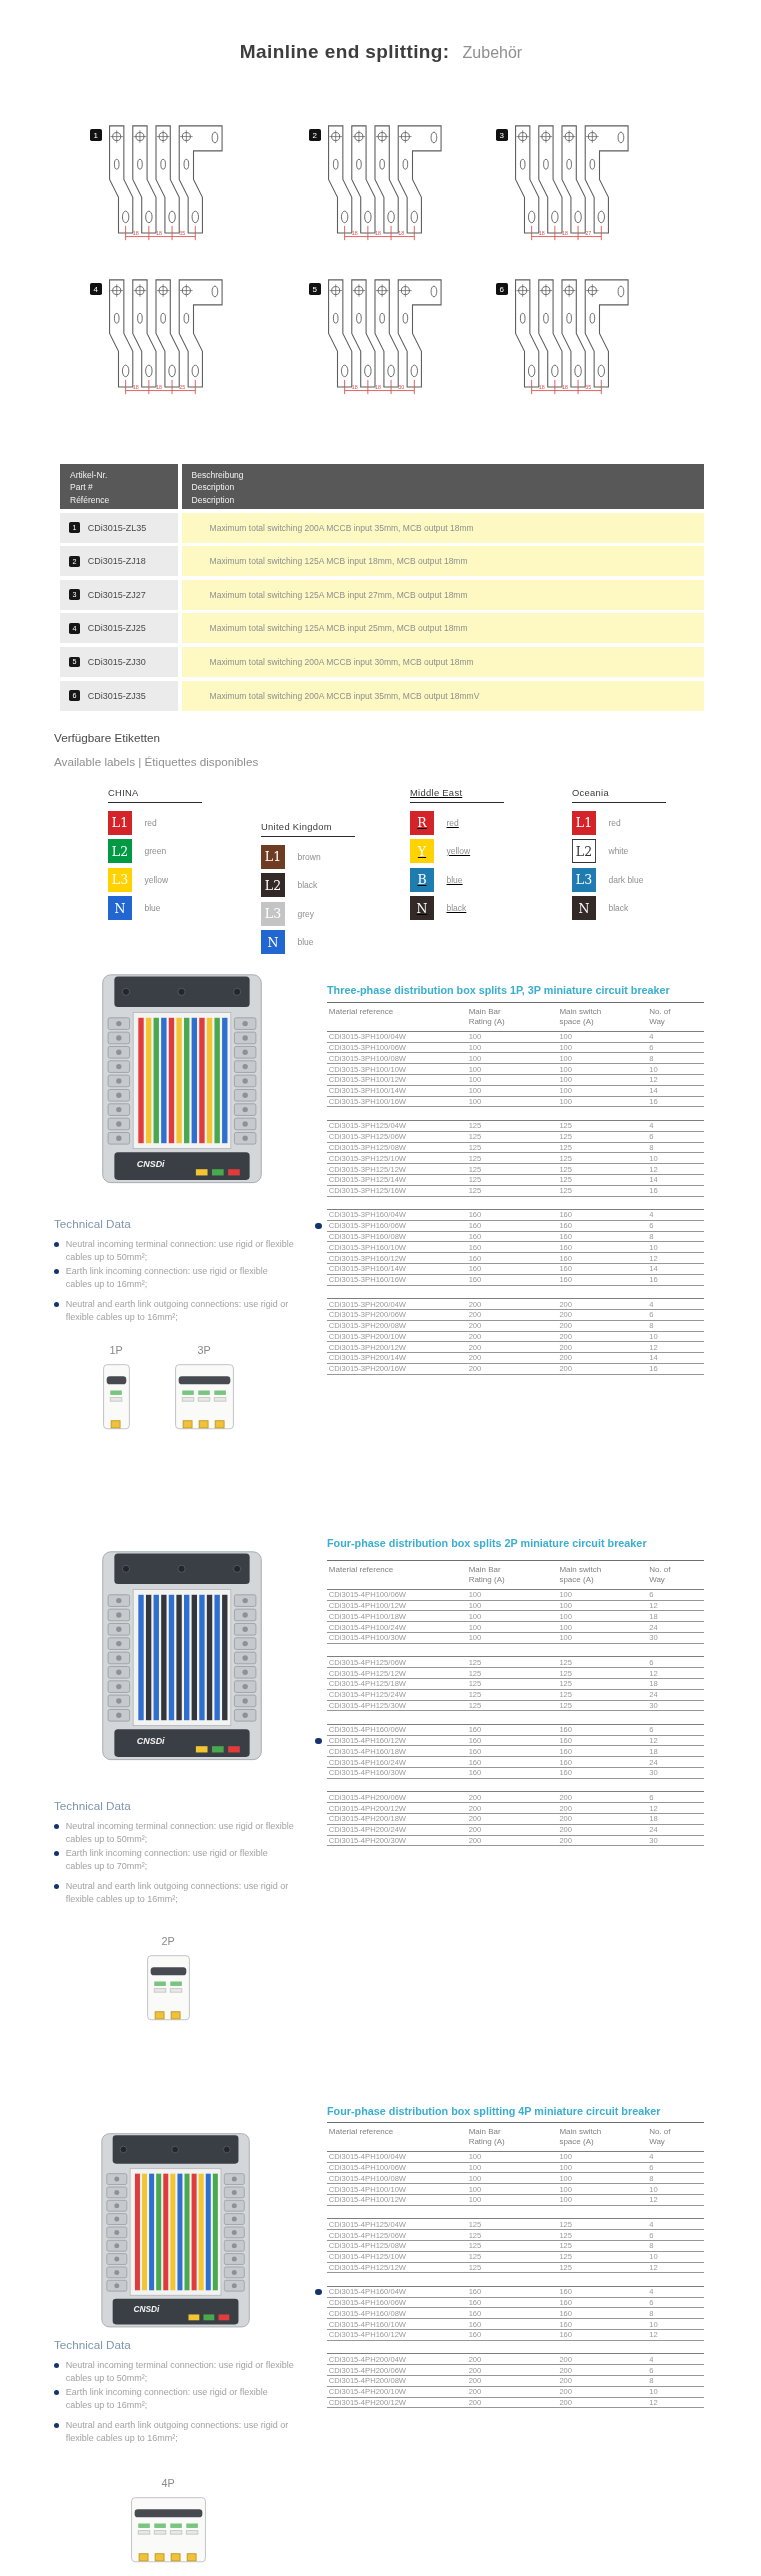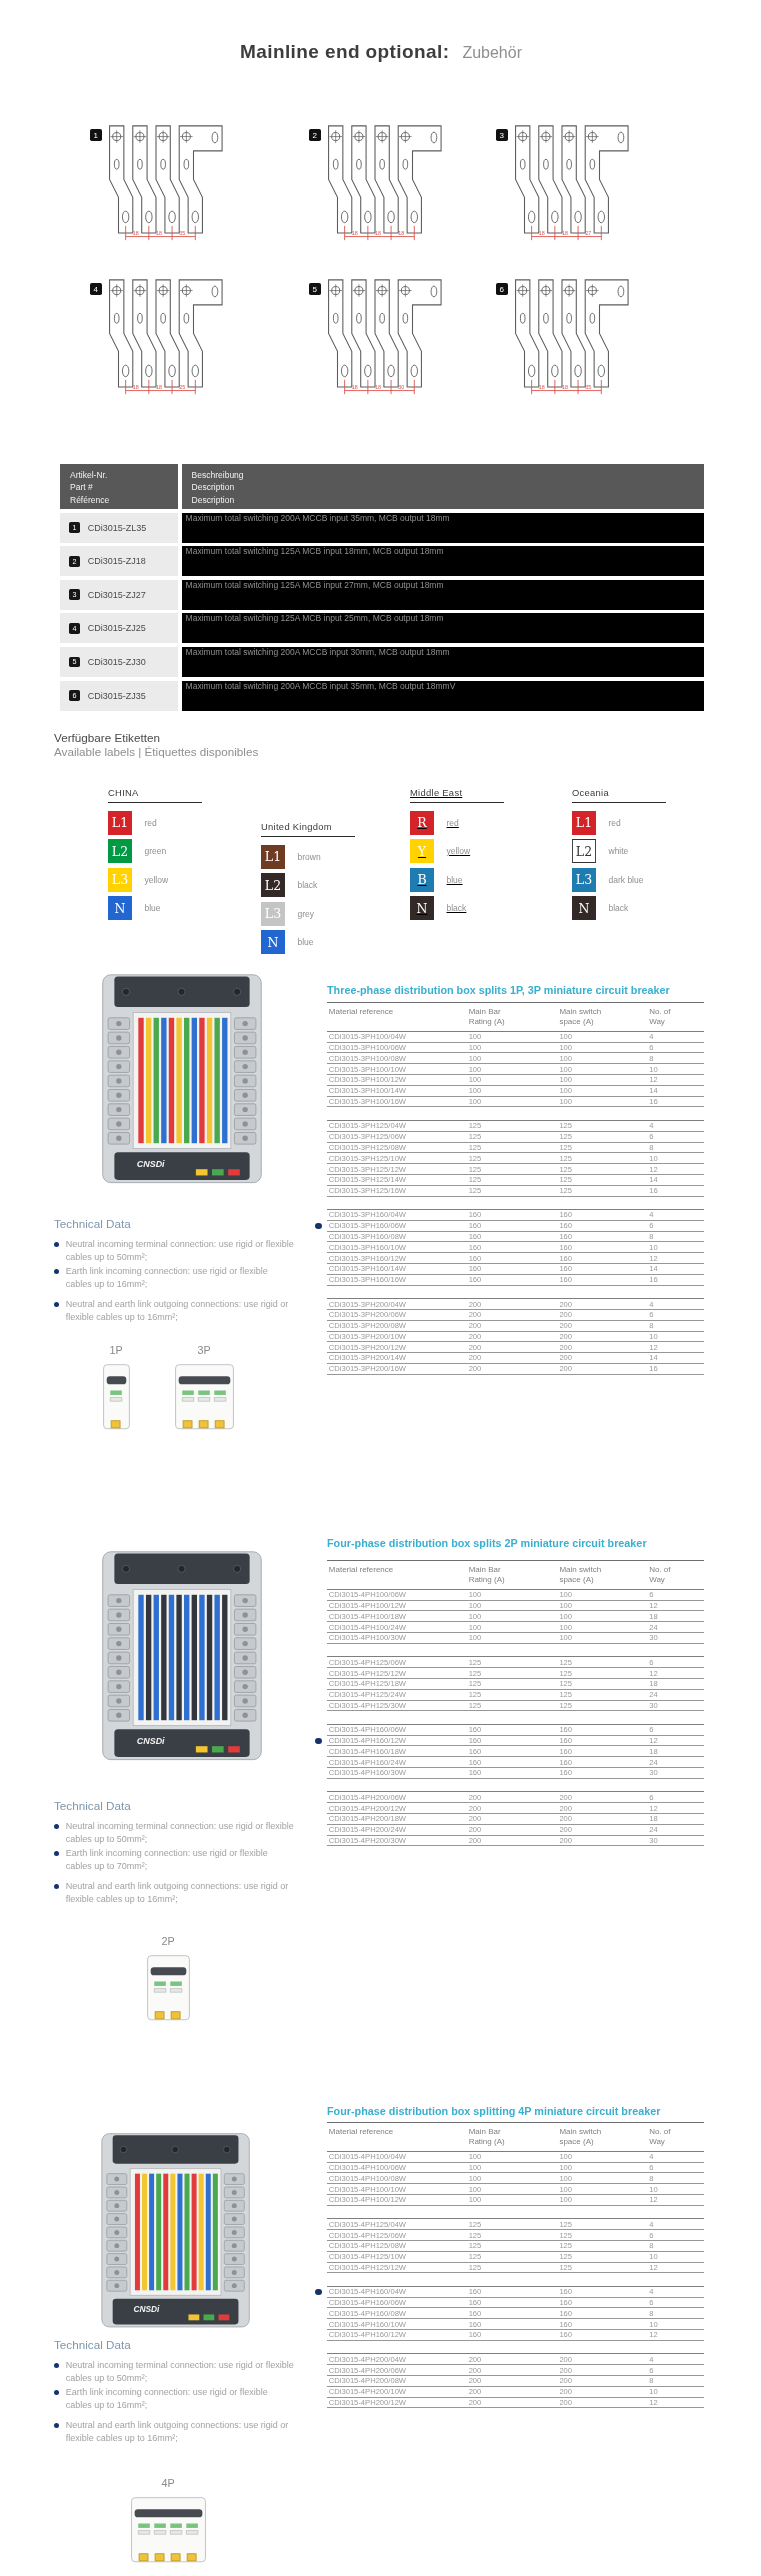--- a/index.html
+++ b/index.html
@@ -19,28 +19,28 @@
 .dim{stroke:var(--c-dim,#d9534f);stroke-width:1}
 .dimt{fill:var(--c-dim,#d9534f);font-size:6px}
 
 .parts-table{position:absolute;left:60px;top:464px;width:644px}
 .pt-head{display:flex;gap:3.6px}
 .pt-h1,.pt-h2{background:#585858;color:#f2f2f2;font-size:8.5px;line-height:1.5;padding:4.5px 10px;height:45px}
 .pt-h1{width:118px;flex:none}
 .pt-h2{flex:1}
 .pt-row{display:flex;gap:3.6px;margin-top:3.6px}
 .pt-c1{width:118px;flex:none;background:#ebebeb;height:30px;display:flex;align-items:center}
-.pt-c2{flex:1;background:#000000;height:30px;display:flex;align-items:flex-start;padding-left:4px}
+.pt-c2{flex:1;background:#fef9c3;height:30px;display:flex;align-items:center;padding-left:28px}
 .badge{width:10.8px;height:10.8px;background:#161616;color:#fff;font-size:7.2px;display:grid;place-items:center;border-radius:1.8px;margin:0 8px 0 9px;flex:none}
 .part{font-size:9px;color:#4a4a4a}
 .desc{font-size:8.5px;color:#8f8f8f}
 
 .labels-head{position:absolute;left:54px;top:731px}
 .lh-de{font-size:11.7px;color:#4a4a4a}
-.lh-en{font-size:11.7px;color:#8f8f8f;margin-top:1px}
+.lh-en{font-size:11.7px;color:#8f8f8f;margin-top:11px}
 .region{position:absolute;top:787px;width:176px}
 .rtitle{font-size:9.4px;color:#3a3a3a;letter-spacing:0.3px}
 .rline{border-top:1.8px solid #2b2b2b;width:94px;margin-top:3.6px}
 .chips{margin-top:8px}
 .chip-row{display:flex;align-items:center;margin-bottom:4.5px}
 .chip{width:24px;height:24px;display:grid;place-items:center;font-family:"DejaVu Serif",serif;font-size:12.5px;flex:none}
 .cname{margin-left:12.5px;font-size:8.5px;color:#8f8f8f}
 
 .sec{position:absolute;left:0;width:762px}
 .s0{top:968px;height:569px}
@@ -73,21 +73,21 @@
 .breakers{position:absolute;left:49px;width:238px;display:flex;justify-content:center;align-items:flex-end;gap:43px}
 .s0 .breakers{top:376px}.s1 .breakers{top:398px}.s2 .breakers{top:375px}
 .blabel{text-align:center;font-size:10.8px;color:#8a8a8a;margin-bottom:6.3px}
 </style>
 </head>
 <body>
 
 <div class="page">
 
   <div class="page-title">
-    <span class="t-main">Mainline end optional:</span>
+    <span class="t-main">Mainline end splitting:</span>
     <span class="t-sub">Zubehör</span>
   </div>
 
   <div id="diagrams">
       <div class="diagram" style="left: 90px; top: 122px;">
         <span class="dbadge">1</span>
         <div class="dsvg"><svg width="125" height="122" viewBox="0 0 140 136">
             <path class="bar" d="M4 4h16v60l10 20v40h-16v-40l-10-20z"></path>
             <circle class="hole" cx="12" cy="16" r="4.5"></circle>
             <line class="crs" x1="12" y1="9" x2="12" y2="23"></line>

